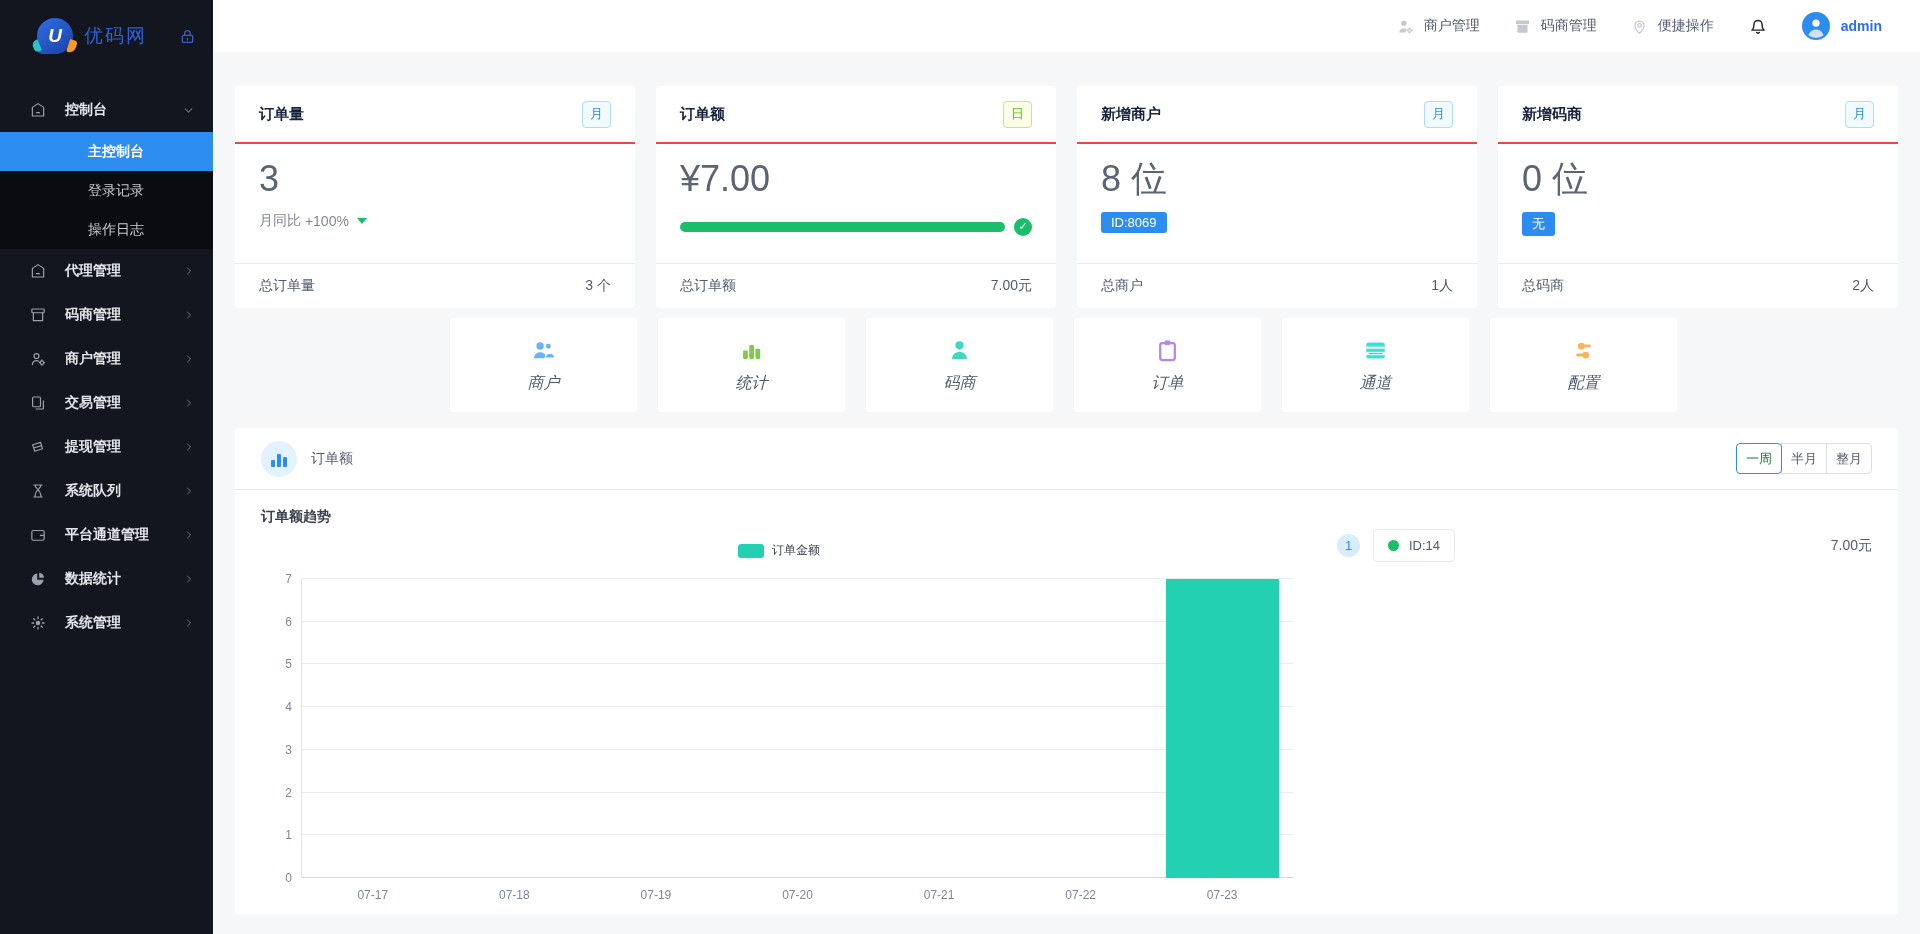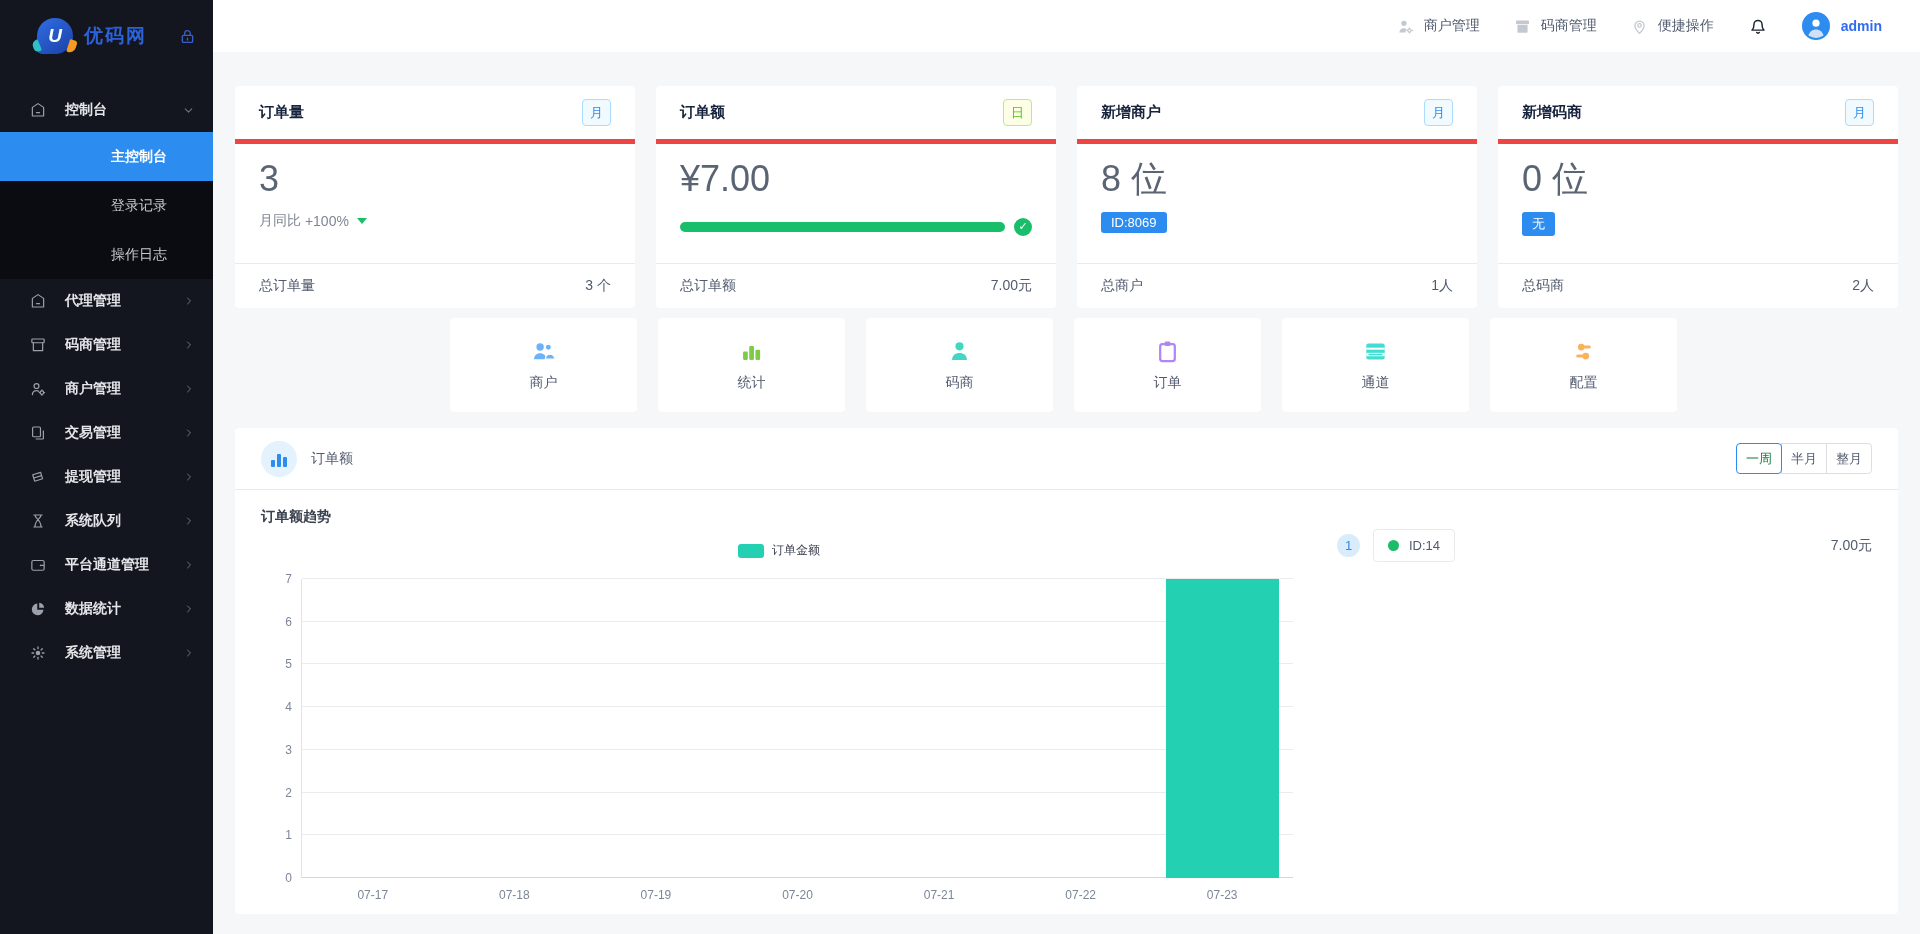--- a/index.html
+++ b/index.html
@@ -6,63 +6,63 @@
   html,body { width:1920px; height:934px; overflow:hidden; }
   body { font-family:"Liberation Sans","DejaVu Sans",sans-serif; display:flex; background:#f5f7f9; color:#515a6e; }
   svg { display:block; }
 
   
   .sidebar { width:213px; flex-shrink:0; background:#14161f; display:flex; flex-direction:column; }
   .logo-row { height:72px; display:flex; align-items:center; padding-left:37px; }
   .logo-mark { width:36px; height:36px; border-radius:50% 50% 50% 14%; background:linear-gradient(140deg,#2f6fe4,#1b3fa6); color:#fff; display:flex; align-items:center; justify-content:center; font-size:19px; font-weight:700; font-style:italic; position:relative; flex-shrink:0; }
   .logo-mark::after { content:''; position:absolute; right:-3px; bottom:1px; width:8px; height:13px; background:#f59a23; border-radius:1px 4px 8px 2px; transform:rotate(18deg); }
   .logo-mark::before { content:''; position:absolute; left:-4px; bottom:2px; width:7px; height:12px; background:#2ec0c6; border-radius:8px 2px 2px 6px; transform:rotate(-22deg); }
-  .logo-text { color:#2c62d9; font-size:19px; font-weight:700; letter-spacing:2px; margin-left:11px; }
+  .logo-text { color:#2c62d9; font-size:19px; font-weight:400; letter-spacing:2px; margin-left:11px; }
   .lock-icon { margin-left:auto; margin-right:16px; color:#3c5ec4; }
   .menu { margin-top:16px; }
   .menu-group { height:44px; display:flex; align-items:center; padding:0 18px 0 29px; color:#e4e6ea; font-size:14px; font-weight:700; cursor:pointer; }
   .g-icon { color:#9aa0ac; margin-right:18px; flex-shrink:0; }
   .g-label { flex:1; }
   .chev { color:#6b7280; }
   .submenu { background:#0a0c11; }
-  .submenu-item { height:49px; display:flex; align-items:center; padding-left:111px; font-size:14px; color:#c6c9ce; cursor:pointer; }
+  .submenu-item { height:39px; display:flex; align-items:center; padding-left:88px; font-size:14px; color:#c6c9ce; cursor:pointer; }
   .submenu-item.active { background:#2d8cf0; color:#fff; font-weight:600; }
 
   
   .main { flex:1; display:flex; flex-direction:column; min-width:0; }
   .topbar { height:52px; background:#fff; display:flex; align-items:center; justify-content:flex-end; padding-right:38px; gap:33px; flex-shrink:0; }
   .top-nav { display:flex; align-items:center; gap:9px; font-size:14px; color:#515a6e; cursor:pointer; }
   .t-icon { color:#c3c8d1; }
   .bell { color:#1c2533; cursor:pointer; }
   .user { display:flex; align-items:center; gap:11px; cursor:pointer; }
   .user-name { color:#2f6bf0; font-size:14px; font-weight:700; }
 
   .content { flex:1; padding:34px 22px 0; }
 
   
   .cards { display:flex; gap:21px; }
   .card { flex:1; background:#fff; border-radius:4px; height:222px; display:flex; flex-direction:column; }
-  .card-head { height:58px; display:flex; align-items:center; justify-content:space-between; padding:0 24px; border-bottom:5px solid #ef4444; flex-shrink:0; }
+  .card-head { height:58px; display:flex; align-items:center; justify-content:space-between; padding:0 24px; border-bottom:2px solid #ef4444; flex-shrink:0; }
   .card-title { font-size:15px; font-weight:700; color:#17233d; }
   .badge { min-width:27px; height:27px; padding:0 7px; border:1px solid #abdcff; background:#f0faff; color:#2d8cf0; font-size:13px; border-radius:4px; display:flex; align-items:center; justify-content:center; cursor:pointer; }
   .badge.green { border-color:#b7eb8f; background:#fcffe6; color:#52c41a; }
   .card-body { flex:1; padding:15px 24px 0; }
   .card-value { font-size:36px; color:#5a6473; line-height:1.1; }
   .card-sub { margin-top:13px; font-size:14px; color:#808695; display:flex; align-items:center; }
   .caret-down { width:0; height:0; border-left:5px solid transparent; border-right:5px solid transparent; border-top:6px solid #19be6b; margin-left:8px; }
   .progress-row { margin-top:19px; display:flex; align-items:center; }
   .progress-track { flex:1; height:10px; border-radius:5px; background:#19be6b; }
   .check { width:18px; height:18px; border-radius:50%; background:#19be6b; color:#fff; font-size:11px; font-weight:700; display:flex; align-items:center; justify-content:center; margin-left:9px; flex-shrink:0; }
   .tag { display:inline-block; margin-top:13px; background:#2d8cf0; color:#fff; font-size:13px; padding:3px 10px; border-radius:3px; }
   .card-foot { height:45px; border-top:1px solid #e8eaec; display:flex; align-items:center; justify-content:space-between; padding:16px 24px; font-size:14px; color:#515a6e; flex-shrink:0;gap:28px; }
 
   
   .tiles { display:flex; gap:21px; margin:10px 0 0 215px; }
   .tile { width:187px; height:94px; background:#fff; border-radius:4px; display:flex; flex-direction:column; align-items:center; justify-content:center; gap:9px; cursor:pointer; }
-  .tile-label { font-size:14px; color:#515a6e; }
+  .tile-label { font-size:16px; color:#515a6e;font-style:italic; }
 
   
   .panel { margin-top:16px; background:#fff; border-radius:4px; height:486px; display:flex; flex-direction:column; }
   .panel-head { height:62px; display:flex; align-items:center; padding:0 26px; border-bottom:1px solid #e8eaec; flex-shrink:0; }
   .panel-icon { width:36px; height:36px; border-radius:50%; background:#e4f2fd; display:flex; align-items:flex-end; justify-content:center; gap:2px; padding-bottom:10px; margin-right:14px; }
   .panel-icon i { display:block; width:4px; background:#2d8cf0; border-radius:1px; }
   .panel-title { font-size:14px; color:#515a6e; }
   .tabs { margin-left:auto; display:flex; }
   .tab { min-width:46px; height:31px; border:1px solid #dcdee2; background:#fff; color:#515a6e; font-size:13px; display:flex; align-items:center; justify-content:center; padding:0 9px; margin-left:-1px; cursor:pointer; }
   .tab:first-child { border-radius:4px 0 0 4px; margin-left:0; }

